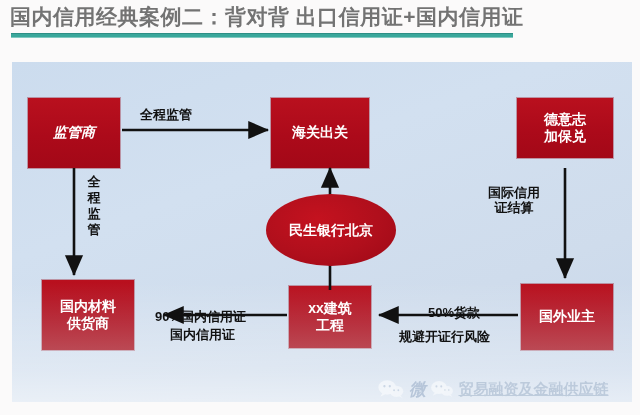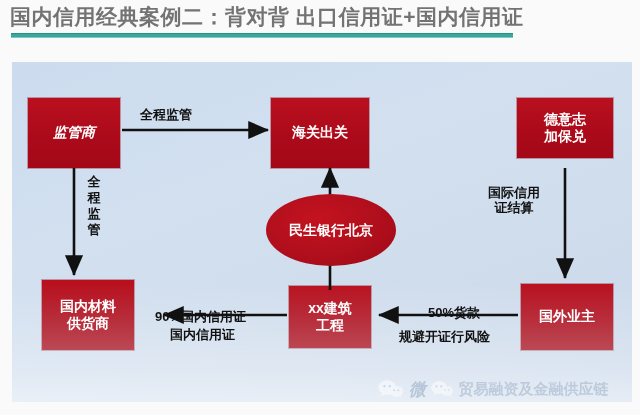--- a/index.html
+++ b/index.html
@@ -77,21 +77,21 @@
   
   .watermark{
     position:absolute;left:378px;top:374px;height:30px;
     display:flex;align-items:center;gap:5px;
     opacity:0.55;z-index:6;
   }
   .wm-text{
     font-size:17px;font-weight:700;color:#93a8c4;
     font-style:italic;letter-spacing:0.5px;white-space:nowrap;
   }
-  .wm-sub{font-size:15px;font-weight:700;color:#9fb2c9;white-space:nowrap;}
+  .wm-sub{font-size:15px;font-weight:700;color:#9fb2c9;white-space:nowrap;text-decoration:underline;}
   .wm-logo{width:26px;height:20px;flex:none;}
   .wm-logo2{width:24px;height:18px;flex:none;margin-left:-2px;}
 </style>
 </head>
 <body>
 
 <div id="root">
 
   <div class="title">国内信用经典案例二：背对背 出口信用证+国内信用证</div>
   <div class="title-rule"></div>

